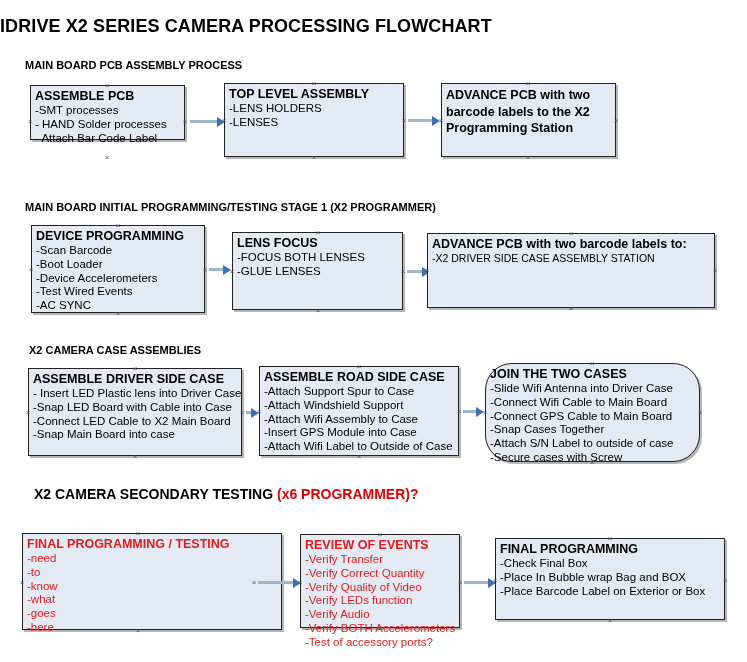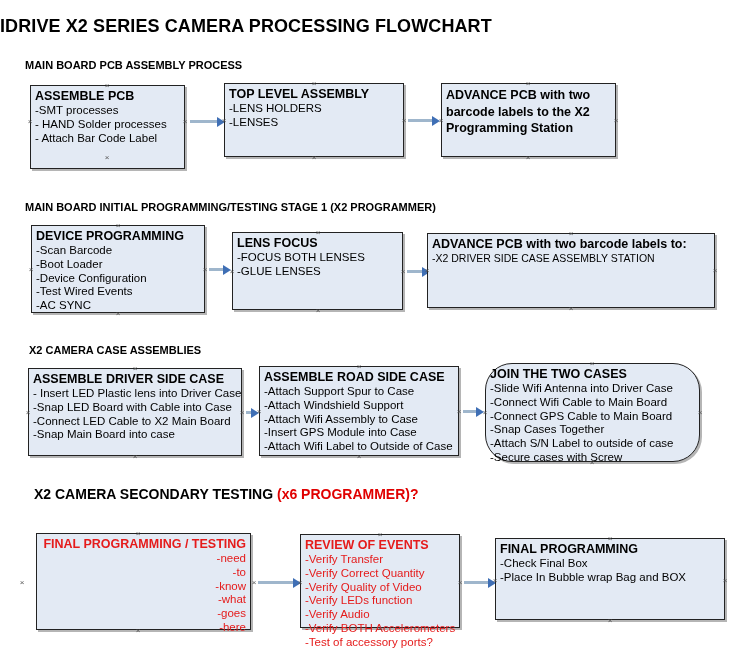--- a/index.html
+++ b/index.html
@@ -101,21 +101,21 @@
 <body>
 
 <div id="canvas">
 
   <div class="chart-title">IDRIVE X2  SERIES CAMERA PROCESSING FLOWCHART</div>
 
   <div class="section-header" style="left:25px; top:59px;">
     <span>MAIN BOARD PCB ASSEMBLY PROCESS</span>
   </div>
 
-  <div class="node" style="left:30px; top:85px; width:155px; height:84px;">
+  <div class="node" style="left:30px; top:85px; width:155px; height:55px;">
     <div class="node-title">ASSEMBLE PCB</div>
     <div class="node-line">-SMT processes</div>
     <div class="node-line">- HAND Solder processes</div>
     <div class="node-line">- Attach Bar Code Label</div>
   </div>
   <span class="cp" style="left:107px; top:85px;"></span>
   <span class="cp" style="left:107px; top:157px;"></span>
   <span class="cp" style="left:30px; top:121px;"></span>
   <span class="cp" style="left:185px; top:121px;"></span>
 
@@ -142,21 +142,21 @@
   <span class="cp" style="left:616px; top:120px;"></span>
 
   <div class="section-header" style="left:25px; top:201px;">
     <span>MAIN BOARD INITIAL PROGRAMMING/TESTING STAGE 1 (X2 PROGRAMMER)</span>
   </div>
 
   <div class="node" style="left:31px; top:225px; width:174px; height:88px;">
     <div class="node-title">DEVICE PROGRAMMING</div>
     <div class="node-line">-Scan Barcode</div>
     <div class="node-line">-Boot Loader</div>
-    <div class="node-line">-Device Configuration</div>
+    <div class="node-line">-Device Accelerometers</div>
     <div class="node-line">-Test Wired Events</div>
     <div class="node-line">-AC SYNC</div>
   </div>
   <span class="cp" style="left:118px; top:225px;"></span>
   <span class="cp" style="left:118px; top:313px;"></span>
   <span class="cp" style="left:31px; top:269px;"></span>
   <span class="cp" style="left:205px; top:269px;"></span>
 
   <div class="arrow" style="left:209px; top:268px; width:15px;"></div>
 
@@ -225,21 +225,21 @@
   </div>
   <span class="cp" style="left:592px; top:363px;"></span>
   <span class="cp" style="left:592px; top:462px;"></span>
   <span class="cp" style="left:485px; top:412px;"></span>
   <span class="cp" style="left:700px; top:412px;"></span>
 
   <div class="section-header" style="left:34px; top:486px; font-size:14px;">
     <span>X2 CAMERA SECONDARY TESTING </span><span class="red-part">(x6 PROGRAMMER)?</span>
   </div>
 
-  <div class="node red" style="left:36px; top:533px; width:215px; height:97px;text-align:right;">
+  <div class="node red" style="left:22px; top:533px; width:260px; height:97px;">
     <div class="node-title">FINAL PROGRAMMING / TESTING</div>
     <div class="node-line">-need</div>
     <div class="node-line">-to</div>
     <div class="node-line">-know</div>
     <div class="node-line">-what</div>
     <div class="node-line">-goes</div>
     <div class="node-line">-here</div>
   </div>
   <span class="cp" style="left:138px; top:533px;"></span>
   <span class="cp" style="left:138px; top:630px;"></span>
@@ -262,19 +262,20 @@
   <span class="cp" style="left:380px; top:628px;"></span>
   <span class="cp" style="left:300px; top:582px;"></span>
   <span class="cp" style="left:460px; top:582px;"></span>
 
   <div class="arrow" style="left:464px; top:581px; width:25px;"></div>
 
   <div class="node" style="left:495px; top:538px; width:230px; height:82px;">
     <div class="node-title">FINAL PROGRAMMING</div>
     <div class="node-line"> -Check Final Box</div>
     <div class="node-line">-Place In Bubble wrap Bag and BOX</div>
+    <div class="node-line">-Place Barcode Label on Exterior or Box</div>
   </div>
   <span class="cp" style="left:610px; top:538px;"></span>
   <span class="cp" style="left:610px; top:620px;"></span>
   <span class="cp" style="left:495px; top:580px;"></span>
   <span class="cp" style="left:725px; top:580px;"></span>
 
 </div>
 
 </body></html>

